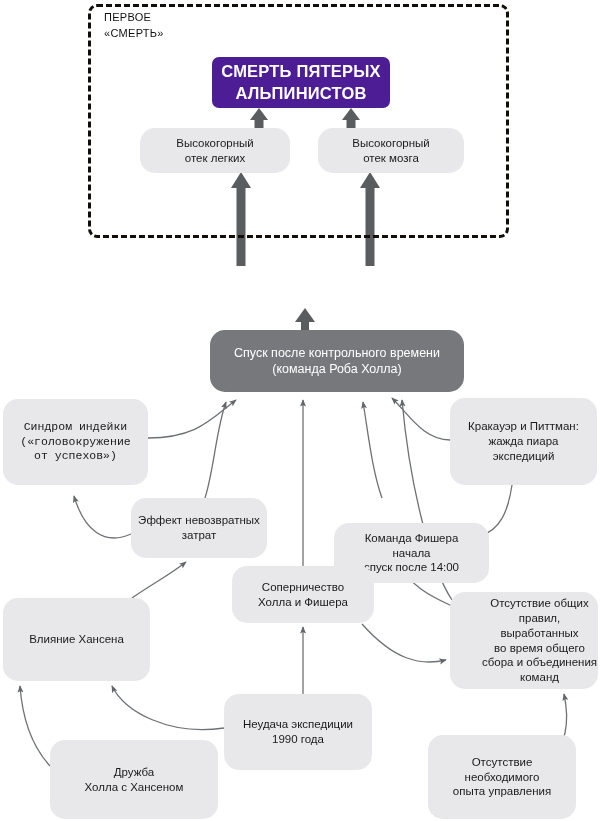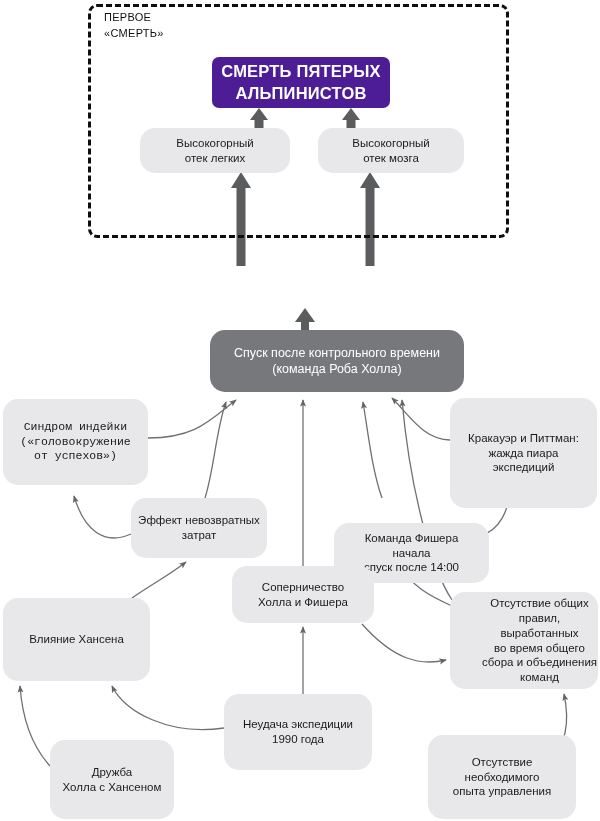--- a/index.html
+++ b/index.html
@@ -152,21 +152,21 @@
 отек мозга</div>
 
 
   <div class="node dark" style="left:178px;top:330px;width:254px;height:62px;margin-left:32px;">Спуск после контрольного времени
 (команда Роба Холла)</div>
 
   <div class="node light" style="left:3px;top:399px;width:145px;height:86px;font-family:Liberation Mono, monospace;">Синдром индейки
 («головокружение
 от успехов»)</div>
 
-  <div class="node light" style="left:450px;top:398px;width:147px;height:110px;">Кракауэр и Питтман:
+  <div class="node light" style="left:450px;top:398px;width:147px;height:87px;">Кракауэр и Питтман:
 жажда пиара
 экспедиций</div>
 
   <div class="node light" style="left:131px;top:498px;width:136px;height:60px;">Эффект невозвратных
 затрат</div>
 
   <div class="node light" style="left:334px;top:523px;width:155px;height:60px;">Команда Фишера
 начала
 спуск после 14:00</div>
 
@@ -177,20 +177,20 @@
 правил, выработанных
 во время общего
 сбора и объединения
 команд</div>
 
   <div class="node light" style="left:3px;top:598px;width:147px;height:83px;">Влияние Хансена</div>
 
   <div class="node light" style="left:224px;top:694px;width:148px;height:76px;">Неудача экспедиции
 1990 года</div>
 
-  <div class="node light" style="left:50px;top:740px;width:124px;height:79px;">Дружба
+  <div class="node light" style="left:50px;top:740px;width:168px;height:79px;">Дружба
 Холла с Хансеном</div>
 
   <div class="node light" style="left:400px;top:735px;width:148px;height:84px;margin-left:28px;">Отсутствие
 необходимого
 опыта управления</div>
 
 </div>
 
 </body></html>

